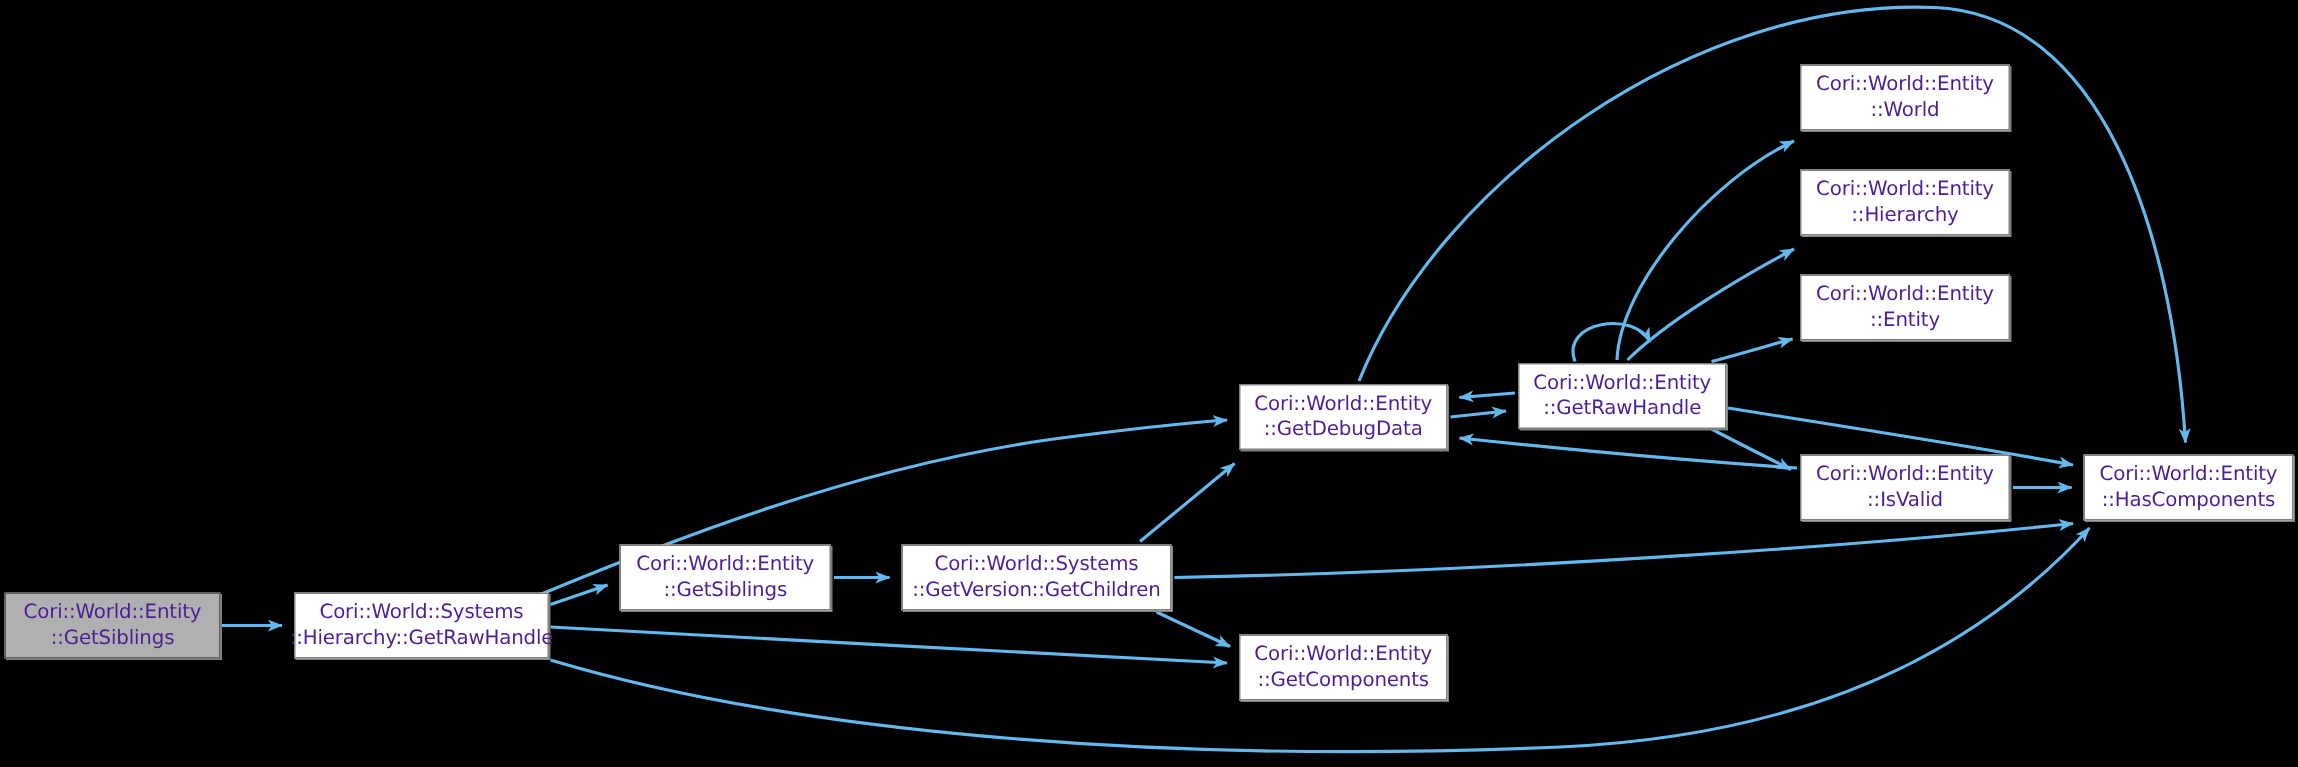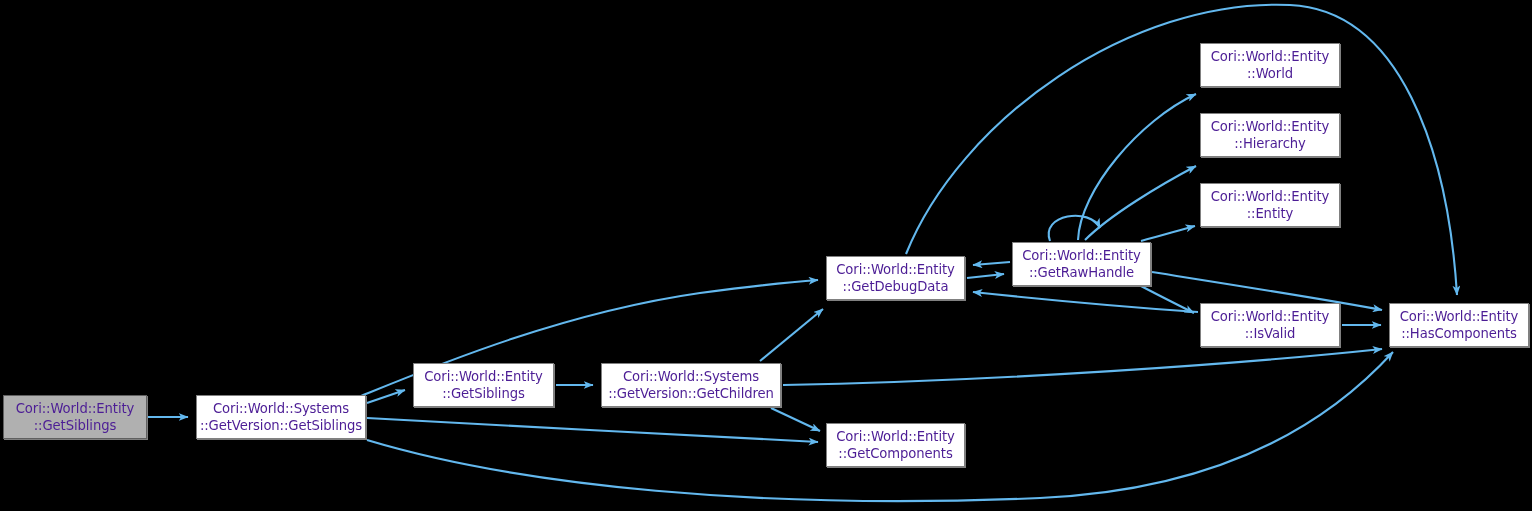--- a/index.html
+++ b/index.html
@@ -103,21 +103,21 @@
     </g>
   </svg>
 
   <div class="node root" style="left:3px;top:395px;width:144px;height:44px;">
     <span class="ln">Cori::World::Entity</span>
     <span class="ln">::GetSiblings</span>
   </div>
 
   <div class="node" style="left:196px;top:395px;width:170px;height:44px;">
     <span class="ln">Cori::World::Systems</span>
-    <span class="ln">::GetVersion::GetSiblings</span>
+    <span class="ln">::Hierarchy::GetRawHandle</span>
   </div>
 
   <div class="node" style="left:413px;top:363px;width:141px;height:44px;">
     <span class="ln">Cori::World::Entity</span>
     <span class="ln">::GetSiblings</span>
   </div>
 
   <div class="node" style="left:601px;top:363px;width:180px;height:44px;">
     <span class="ln">Cori::World::Systems</span>
     <span class="ln">::GetVersion::GetChildren</span>

